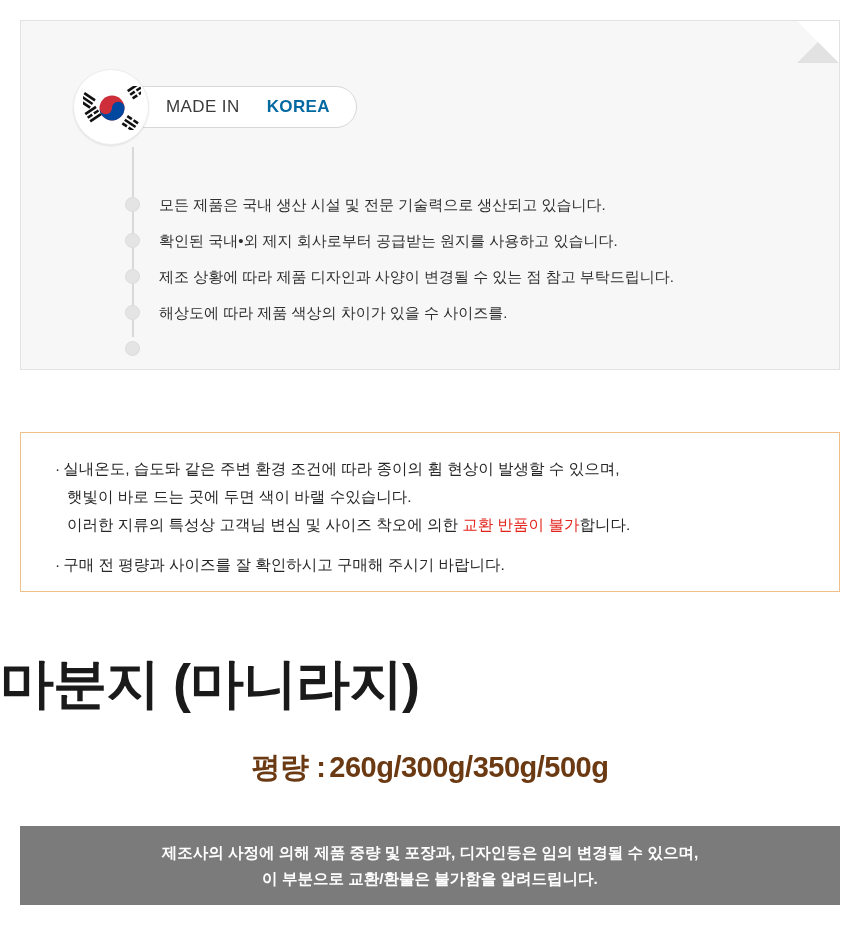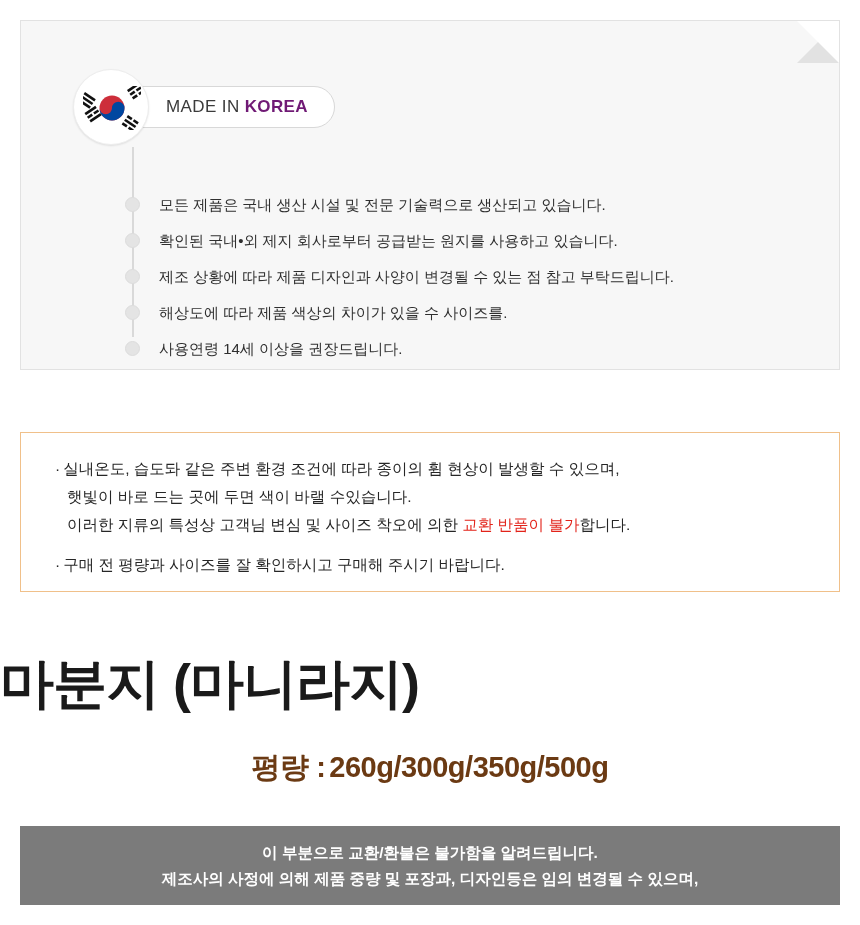--- a/index.html
+++ b/index.html
@@ -68,22 +68,23 @@
     padding: 0 26px 0 46px;
     border: 1px solid #d8d8d8;
     border-radius: 21px;
     background: #ffffff;
     display: flex;
     align-items: center;
     font-size: 17px;
     color: #3b3b3b;
     letter-spacing: 0.4px;
     z-index: 2;
-  }
-  .made-pill b { font-weight: bold; color: #701a75; margin-left: 5px; }
+    gap: 22px;
+  }
+  .made-pill b { font-weight: bold; color: #0369a1; margin-left: 5px; }
 
   
   .connector {
     position: absolute;
     left: 111px;
     top: 126px;
     width: 2px;
     height: 190px;
     background: #d9d9d9;
   }
@@ -249,21 +250,20 @@
       <div class="bullet-item">
         <span class="bullet-dot"></span>
         <span class="bullet-text">제조 상황에 따라 제품 디자인과 사양이 변경될 수 있는 점 참고 부탁드립니다.</span>
       </div>
       <div class="bullet-item">
         <span class="bullet-dot"></span>
         <span class="bullet-text">해상도에 따라 제품 색상의 차이가 있을 수 사이즈를.</span>
       </div>
       <div class="bullet-item">
         <span class="bullet-dot"></span>
-        <span class="bullet-text">사용연령 14세 이상을 권장드립니다.</span>
       </div>
     </div>
   </div>
 
   <div class="notice-box">
     <div class="notice-inner">
       <div class="notice-line">
         <span class="lead">·</span><span>실내온도, 습도돠 같은 주변 환경 조건에 따라 종이의 휨 현상이 발생할 수 있으며,</span>
       </div>
       <div class="notice-line indent">
@@ -278,17 +278,17 @@
       </div>
     </div>
   </div>
 
   <div class="title-main">마분지 (마니라지)</div>
   <div class="title-sub">
     <span class="label">평량 :</span><span>260g/300g/350g/500g</span>
   </div>
 
   <div class="footer">
+    <div class="footer-line">제조사의 사정에 의해 제품 중량 및 포장과, 디자인등은 임의 변경될 수 있으며,</div>
     <div class="footer-line">이 부분으로 교환/환불은 불가함을 알려드립니다.</div>
-    <div class="footer-line">제조사의 사정에 의해 제품 중량 및 포장과, 디자인등은 임의 변경될 수 있으며,</div>
   </div>
 
 </div>
 
 </body></html>

